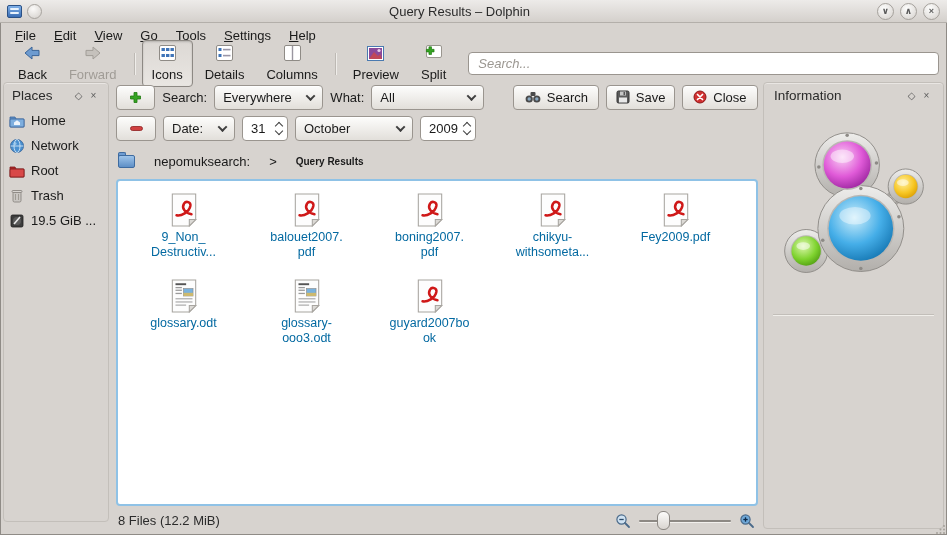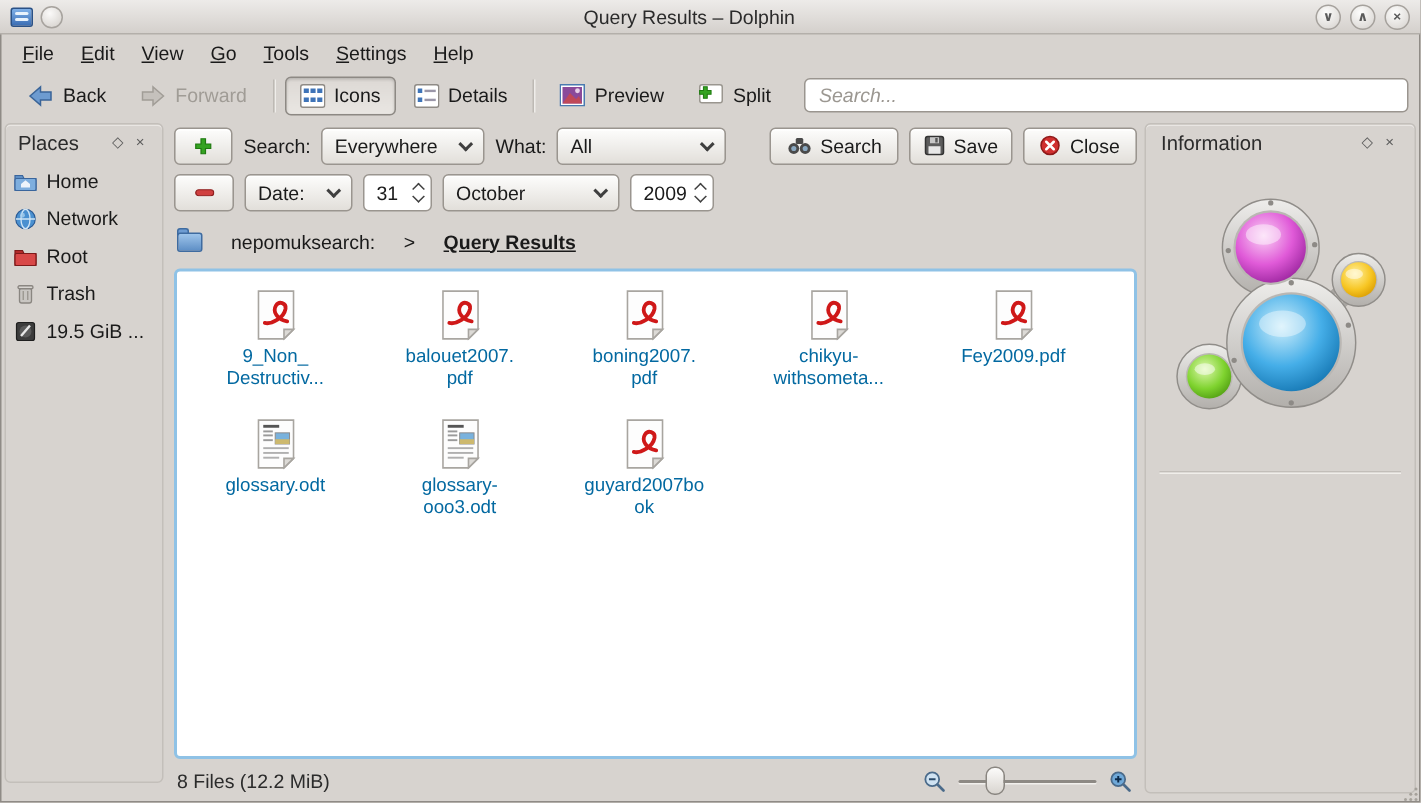--- a/index.html
+++ b/index.html
@@ -26,21 +26,21 @@
     background:radial-gradient(circle at 40% 30%,#fdfdfc,#d5d1cd);
     border:1px solid #a5a19c; color:#5a5a5a; font-size:9px; font-weight:bold;
     display:flex; align-items:center; justify-content:center; line-height:1; }
   
   .menubar { height:24px; display:flex; align-items:center; padding:0 6px; }
   .menu-item { padding:3px 9px; border-radius:3px; }
   .ak { text-decoration:underline; }
   
   .toolbar { height:33px; display:flex; align-items:center; padding:0 8px; gap:2px; }
   .tbtn { display:flex; align-items:center; gap:6px; padding:4px 9px; border-radius:4px;
-    border:1px solid transparent; white-space:nowrap; }
+    border:1px solid transparent; white-space:nowrap;flex-direction:column; }
   .tbtn.selected { border:1px solid #8d8984;
     background:linear-gradient(#dcd8d4,#e9e6e2); box-shadow:inset 0 1px 2px rgba(0,0,0,.18); }
   .tbtn.disabled { color:#a09c96; }
   .tsep { width:1px; height:22px; background:#bdb9b4; margin:0 5px; box-shadow:1px 0 0 #efedea; }
   .search-input { flex:1; margin-left:10px; height:23px; border:1px solid #9a958f; border-radius:4px;
     background:#fff; padding:0 9px; font:italic 13px "Liberation Sans",sans-serif; color:#333; min-width:100px; }
   .search-input::placeholder { color:#9b9791; font-style:italic; }
   
   .main { position:absolute; top:80px; left:0; right:0; bottom:0; display:flex; }
   .dock { border:1px solid #c3bfba; border-radius:4px; background:#d7d3cf;
@@ -69,21 +69,21 @@
   .spin .arrows b.dn { transform:rotate(45deg); margin-top:-4px; }
   .addbtn { width:40px; justify-content:center; }
   .flabel { white-space:nowrap; }
   
   .crumbs { display:flex; align-items:center; gap:19px; margin:5px 0 8px 2px; height:20px; }
   .folder16 { width:17px; height:13px; position:relative; }
   .folder16 .b { position:absolute; inset:0; border-radius:2px 2px 2px 2px;
     background:linear-gradient(#9ec4ea,#5e8fc6); border:1px solid #3e6ba0; }
   .folder16 .t { position:absolute; left:0; top:-3px; width:8px; height:5px;
     background:#6e9cd2; border:1px solid #3e6ba0; border-bottom:none; border-radius:2px 2px 0 0; }
-  .crumb-bold { font-weight:bold; font-size:13px;text-decoration:underline; }
+  .crumb-bold { font-weight:bold; font-size:10px; }
   
   .view { flex:1; background:#fff; border:2px solid #8fc2e6; border-radius:4px; padding:8px 4px; overflow:hidden; }
   .file-grid { display:flex; flex-wrap:wrap; }
   .file-cell { width:123px; height:86px; display:flex; flex-direction:column; align-items:center; padding-top:4px; }
   .file-name { margin-top:3px; font-size:12.5px; line-height:1.22; text-align:center; white-space:pre-line; color:#0369a1; }
   
   .statusbar { height:29px; display:flex; align-items:center; padding:0 3px 0 2px; color:#2b2b2b; }
   .zoomctrl { margin-left:auto; display:flex; align-items:center; gap:8px; }
   .slider { position:relative; width:92px; height:19px; }
   .slider .track { position:absolute; top:9px; left:0; right:0; height:2px; background:#8d8984; box-shadow:0 1px 0 #f2f0ed; border-radius:1px; }
@@ -150,20 +150,27 @@
   </span>
   <span class="tbtn">
     <svg width="17" height="16" viewBox="0 0 17 16">
       <rect x="0.5" y="0.5" width="16" height="15" rx="1.5" fill="#fff" stroke="#8f8b86"></rect>
       <rect x="2.5" y="3" width="3" height="3" fill="#3f74b8"></rect>
         <rect x="7" y="3.8" width="7.5" height="1.6" fill="#9a96a8"></rect>
       <rect x="2.5" y="9" width="3" height="3" fill="#3f74b8"></rect>
         <rect x="7" y="9.8" width="7.5" height="1.6" fill="#9a96a8"></rect>
     </svg>
     <span>Details</span>
+  </span>
+  <span class="tbtn">
+    <svg width="17" height="16" viewBox="0 0 17 16">
+      <rect x="0.5" y="0.5" width="16" height="15" rx="1.5" fill="#fff" stroke="#8f8b86"></rect>
+      <line x1="8.5" y1="1" x2="8.5" y2="15" stroke="#9a96a0" stroke-width="1.4"></line>
+    </svg>
+    <span>Columns</span>
   </span>
   <span class="tsep"></span>
   <span class="tbtn">
     <svg width="17" height="15" viewBox="0 0 17 15">
       <rect x="0.5" y="0.5" width="16" height="14" fill="#fff" stroke="#4a7ab0"></rect>
       <rect x="2" y="2" width="13" height="11" fill="#8a4a9a"></rect>
       <path d="M2 13 L7 6 L11 10 L13 8 L15 13 Z" fill="#c04858"></path>
       <circle cx="12" cy="4.5" r="1.6" fill="#e8d0e8"></circle>
     </svg>
     <span>Preview</span>

